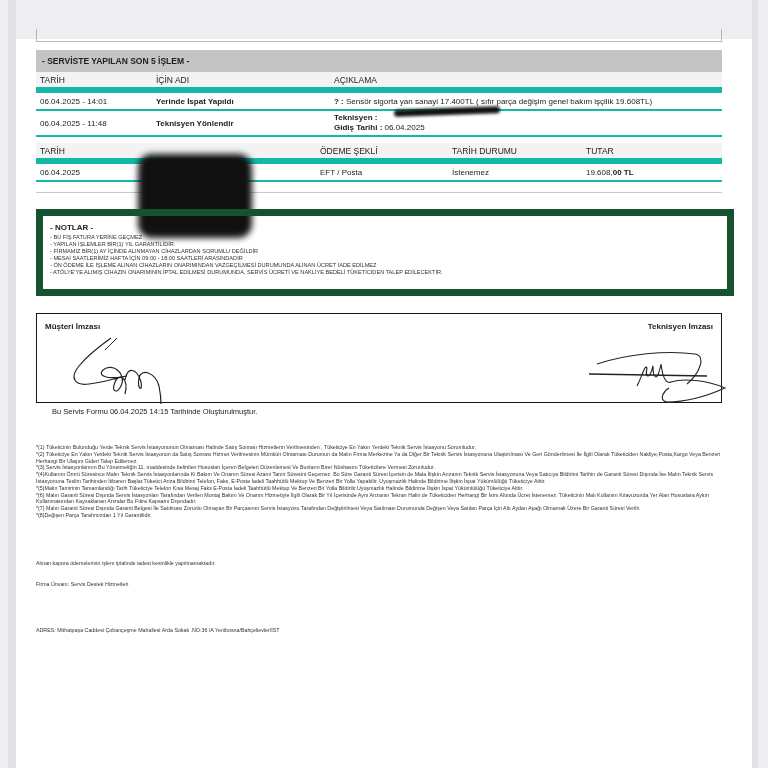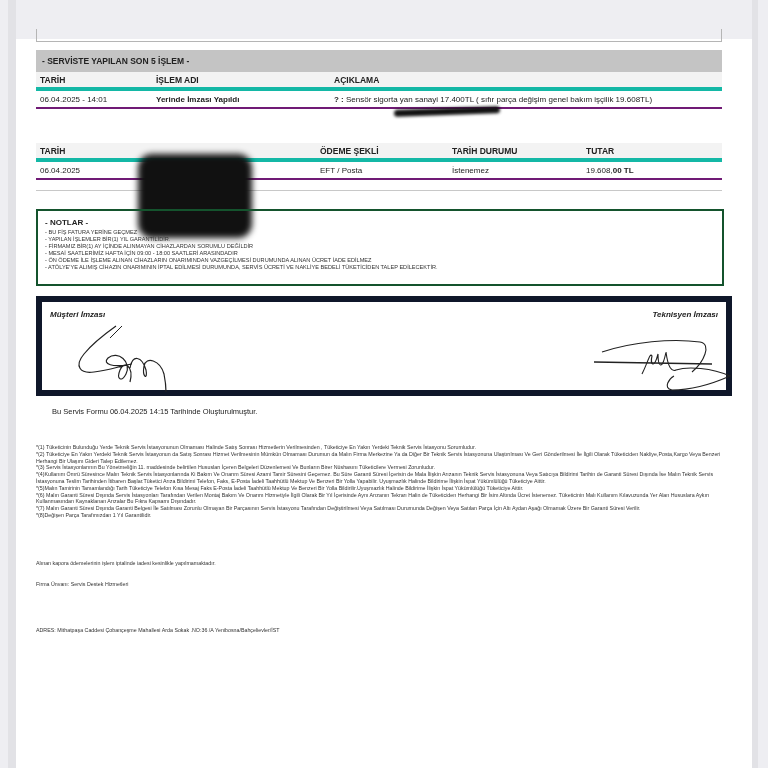--- a/index.html
+++ b/index.html
@@ -20,42 +20,41 @@
     position:absolute; left:36px; top:-10px; width:684px; height:12px;
     border:1px solid #b5b5b5; border-top:none;
   }
   .section { position:absolute; left:36px; width:686px; }
   .sec-head {
     background:#c4c4c4; height:22px; line-height:22px;
     font-size:8.5px; font-weight:bold; padding-left:6px; color:#222;
   }
   table { border-collapse:collapse; width:100%; }
   th {
-    text-align:left; font-size:8.5px; font-weight:bold; height:15px;
-    padding:0 0 0 4px; background:#f3f3f3; border-bottom:4px solid #14b8a6;
+    text-align:left; font-size:8.5px; font-weight:normal; height:15px;
+    padding:0 0 0 4px; background:#f3f3f3; border-bottom:6px solid #14b8a6;
   }
   td {
-    font-size:8px; padding:0 0 0 4px; height:16px; border-bottom:2px solid #701a75;
+    font-size:8px; padding:0 0 0 4px; height:16px; border-bottom:2px solid #14b8a6;
     vertical-align:middle;
   }
   td.bold { font-weight:bold; }
   .redact {
     position:absolute; background:#111; border-radius:6px;
     filter:blur(1.5px);
   }
   .notes-box {
     position:absolute; left:36px; top:170px; width:684px; height:73px;
-    border:2px solid #14532d;
+    border:7px solid #14532d;
   }
   .notes-title { font-size:8px; font-weight:bold; margin:7px 0 2px 7px; }
   .note { font-size:5.6px; margin-left:7px; line-height:7px; color:#333; }
   .sig-box {
-    position:absolute; left:36px; top:257px; width:684px; height:88px;
-    border:6px solid #0f172a;
-    font-style:italic;
+    position:absolute; left:36px; top:274px; width:684px; height:88px;
+    border:1px solid #0f172a;
   }
   .sig-label { position:absolute; top:8px; font-size:8px; font-weight:bold; }
   .created { position:absolute; left:52px; top:368px; font-size:7.5px; }
   .legal { position:absolute; left:36px; top:405px; width:685px; font-size:5.3px; line-height:6.8px; color:#333; }
   .foot { position:absolute; left:36px; font-size:5.3px; color:#333; }
 </style>
 </head>
 <body>
 
 <div class="edge-l"></div>
@@ -65,29 +64,39 @@
   <div style="position:absolute;left:16px;top:0;width:736px;height:768px;background:#fff;"></div>
 
   <div class="top-box"></div>
 
   <div class="section" style="top:11px;">
     <div class="sec-head">- SERVİSTE YAPILAN SON 5 İŞLEM -</div>
     <table>
       <tbody>
           <tr>
         <th style="width:112px">TARİH</th>
-        <th style="width:174px">İŞLEM ADI</th>
+        <th style="width:174px">İÇİN ADI</th>
         <th>AÇIKLAMA</th>
       </tr>
       <tr>
         <td>06.04.2025 - 14:01</td>
-        <td class="bold">Yerinde İmzası Yapıldı</td>
+        <td class="bold">Yerinde İspat Yapıldı</td>
         <td>
           <b>? :</b>
           <span>Sensör sigorta yan sanayi 17.400TL ( sıfır parça değişim genel bakım işçilik 19.608TL)</span>
+        </td>
+      </tr>
+      <tr>
+        <td style="height:24px">06.04.2025 - 11:48</td>
+        <td class="bold">Teknisyen Yönlendir</td>
+        <td style="line-height:10px">
+          <b>Teknisyen :</b>
+          <span style="display:inline-block;width:4px"></span><br>
+          <b>Gidiş Tarihi :</b>
+          <span>06.04.2025</span>
         </td>
       </tr>
     </tbody>
       </table>
   </div>
   <div class="redact" style="left:394px;top:69px;width:106px;height:7px;transform:rotate(-2deg);"></div>
 
   <div class="section" style="top:104px;">
     <table>
       <tbody>

